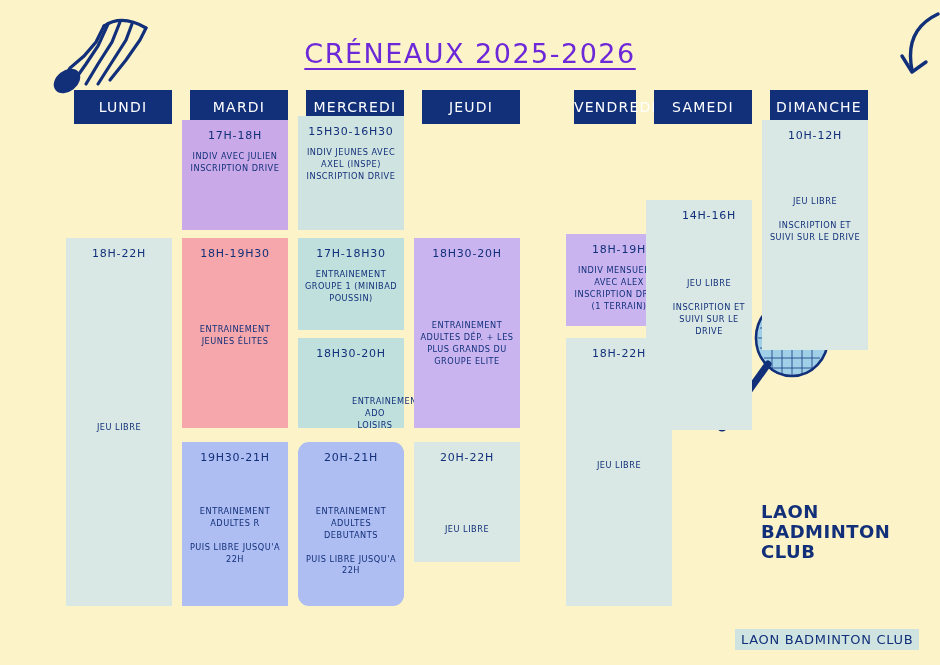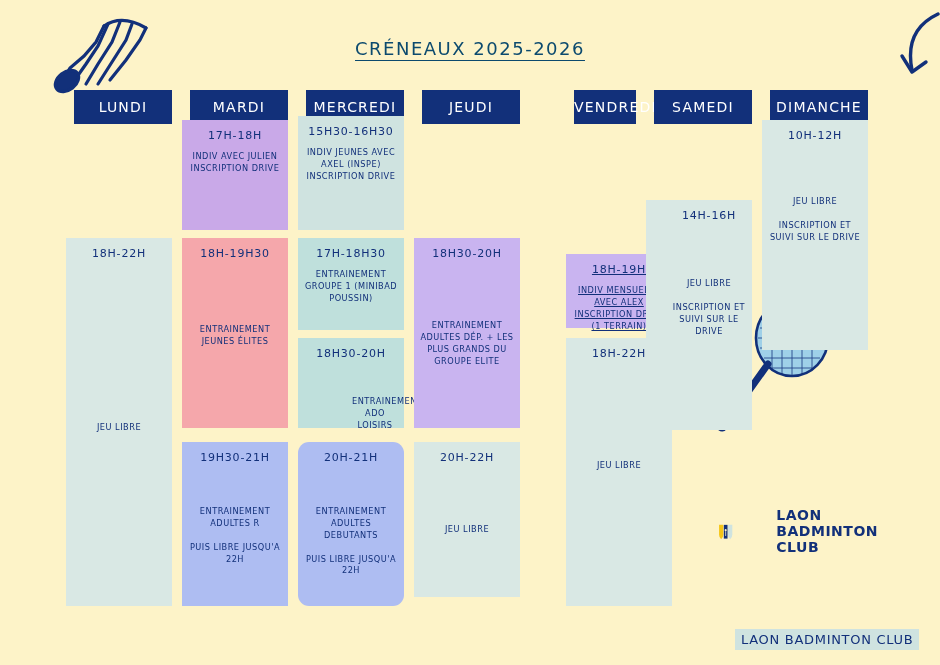--- a/index.html
+++ b/index.html
@@ -11,23 +11,23 @@
     font-family: "DejaVu Sans", sans-serif;
     position: relative;
     overflow: hidden;
   }
   .title {
     position: absolute;
     top: 38px;
     left: 0;
     width: 940px;
     text-align: center;
-    font-size: 18px;
+    font-size: 27px;
     letter-spacing: 1.5px;
-    color: #0c4a6e;
+    color: #6d28d9;
     font-family: "DejaVu Sans", sans-serif;
     text-decoration: underline;
     text-underline-offset: 5px;
     font-weight: 500;
   }
   .grid {
     position: absolute;
     left: 66px;
     top: 90px;
     width: 812px;
@@ -71,21 +71,21 @@
     left: 718px;
     top: 500px;
     width: 160px;
     height: 64px;
     display: flex;
     align-items: center;
     gap: 9px;
   }
   .logo-text {
     color: #12307a;
-    font-size: 14px;
+    font-size: 18px;
     line-height: 1.12;
     letter-spacing: 0.5px;
     font-weight: bold;
     margin-left: 34px;
   }
   .footer-tag {
     position: absolute;
     left: 735px;
     top: 629px;
     background: #cfe3e0;
@@ -200,28 +200,28 @@
     </div>
     <div class="col" style="left: 348px;">
       <div class="hdr">JEUDI</div>
       <div class="slot" style="top: 148px; height: 190px; background: rgb(201, 180, 240);">
         <span class="time">18H30-20H</span>
         <span class="desc2" style="margin-top: 58px;">ENTRAINEMENT
 ADULTES DÉP. + LES
 PLUS GRANDS DU
 GROUPE ELITE</span>
       </div>
-      <div class="slot" style="top: 352px; height: 155px; background: rgb(217, 232, 228);">
+      <div class="slot" style="top: 352px; height: 120px; background: rgb(217, 232, 228);">
         <span class="time">20H-22H</span>
         <span class="desc2" style="margin-top: 58px;">JEU LIBRE</span>
       </div>
     </div>
     <div class="col" style="left: 464px; padding-left: 36px;">
       <div class="hdr">VENDREDI</div>
-      <div class="slot" style="top: 164px; height: 74px; background: rgb(201, 180, 240); text-decoration: underline;">
+      <div class="slot" style="top: 144px; height: 92px; background: rgb(201, 180, 240);">
         <span class="time">18H-19H</span>
         <span class="desc">INDIV MENSUELLE
 AVEC ALEX
 INSCRIPTION DRIVE
 (1 TERRAIN)</span>
       </div>
       <div class="slot" style="top: 248px; height: 268px; background: rgb(217, 232, 228);">
         <span class="time">18H-22H</span>
         <span class="desc2" style="margin-top: 98px;">JEU LIBRE</span>
       </div>

